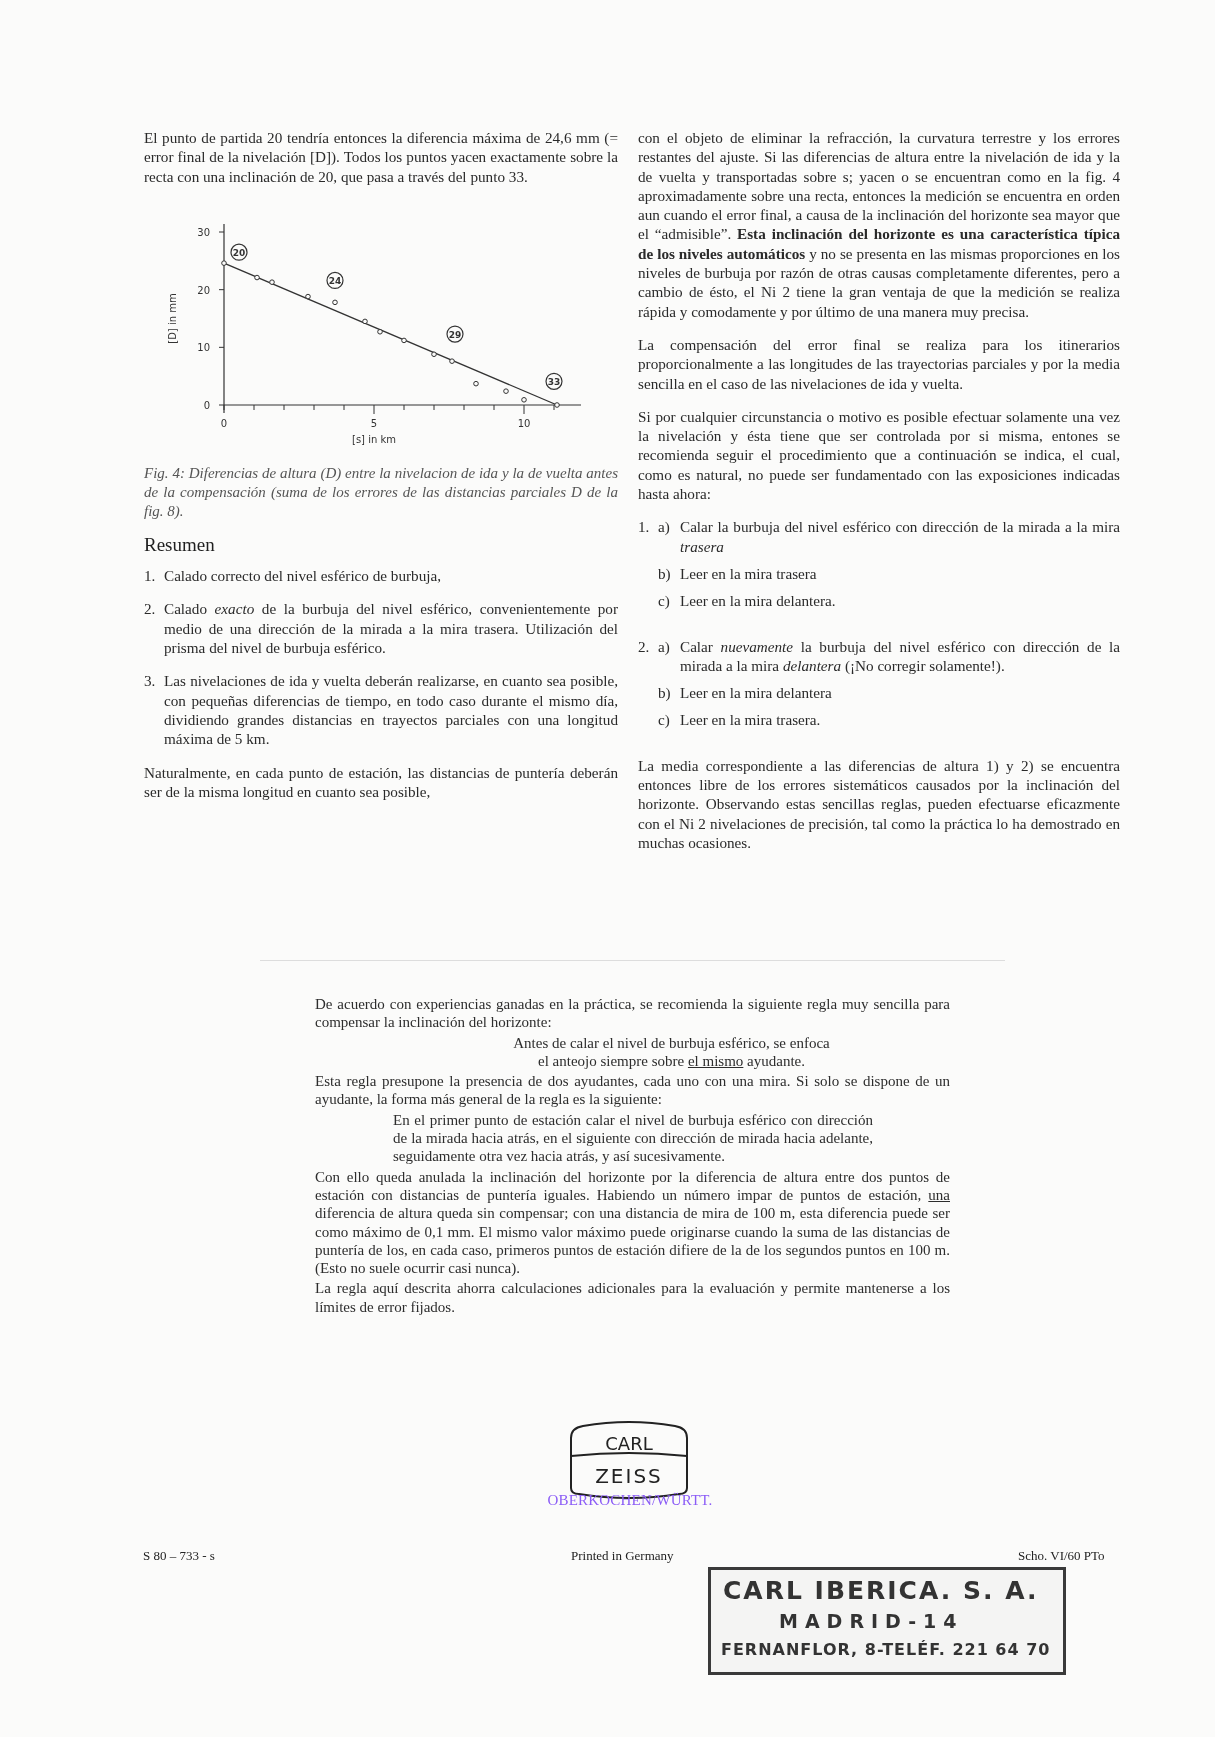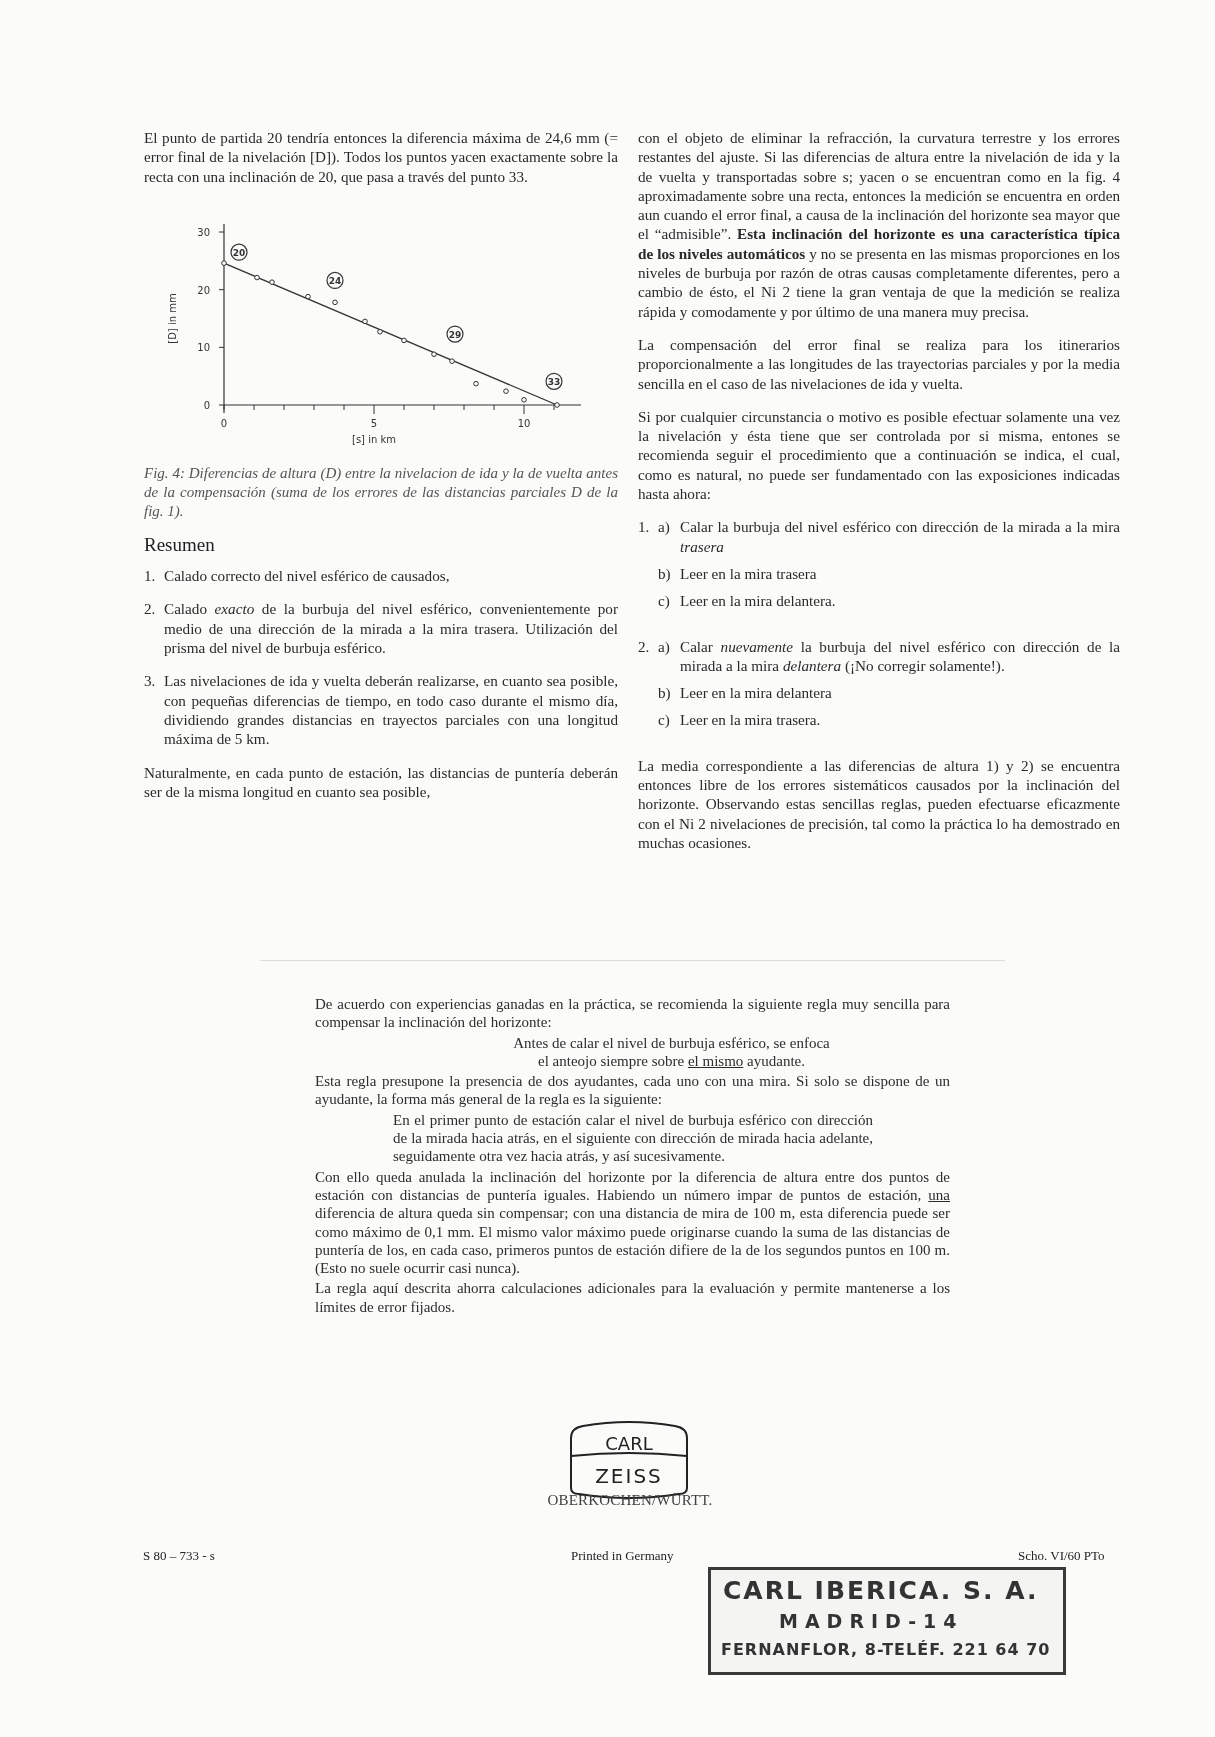--- a/index.html
+++ b/index.html
@@ -23,21 +23,21 @@
   .sub-b { flex:1; text-align: justify; }
   .chart-wrap { width: 440px; height: 260px; margin: 6px 0 4px 0; position: relative; }
   .chart-wrap svg { display:block; }
   .chart-wrap text { font-family: "DejaVu Sans", sans-serif; fill: #333; }
   .box { position: absolute; left: 260px; top: 960px; width: 745px; border-top: 1px solid #ddd; }
   .box-inner { position: absolute; left: 315px; top: 995px; width: 635px; font-size: 15px; line-height: 18.3px; text-align: justify; color:#2d2d2d; }
   .box-inner p { margin: 0 0 2px 0; }
   .indent { margin-left: 78px !important; text-align: center; }
   .underline { text-decoration: underline; }
   .logo { position: absolute; left: 565px; top: 1420px; width: 128px; height: 80px; }
-  .logo-city { position: absolute; left: 500px; top: 1492px; width: 260px; text-align: center; font-size: 15px; letter-spacing: 0.2px; color:#404040; }
+  .logo-city { position: absolute; left: 500px; top: 1492px; width: 260px; text-align: center; font-size: 15px; letter-spacing: 0.2px; color:#8b5cf6; }
   .footer { position: absolute; top: 1548px; font-size: 13px; color:#222; }
   .stamp { position: absolute; left: 708px; top: 1567px; width: 352px; height: 102px; border: 3px solid #3a3a3a; border-top-width: 3px; background: rgba(240,240,238,0.6); font-family: "DejaVu Sans", sans-serif; color:#333; }
   .stamp .s1 { position:absolute; left: 12px; top: 6px; font-size: 25px; font-weight: bold; letter-spacing: 2px; }
   .stamp .s2 { position:absolute; left: 60px; top: 40px; font-size: 19px; font-weight: bold; letter-spacing: 7px; margin-left: 8px; }
   .stamp .s3 { position:absolute; left: 10px; top: 70px; font-size: 16px; font-weight: bold; letter-spacing: 1px; }
 </style>
 </head>
 <body>
 
 <div class="col left">
@@ -107,27 +107,27 @@
           <g>
             <circle cx="410" cy="181.35666666666668" r="8" fill="none" stroke="#333" stroke-width="1.2"></circle>
             <text x="410" y="184.85666666666668" font-size="9" text-anchor="middle" font-weight="bold">33</text>
           </g>
         </g>
       <text id="xlabel" font-size="10" text-anchor="middle" x="230" y="243">[s] in km</text>
       <text id="ylabel" font-size="10" text-anchor="middle" x="32" y="118.5" transform="rotate(-90 32 118.5)">[D] in mm</text>
     </svg>
   </div>
 
-  <p class="caption">Fig. 4: Diferencias de altura (D) entre la nivelacion de ida y la de vuelta antes de la compensación (suma de los errores de las distancias parciales D de la fig. 1).</p>
+  <p class="caption">Fig. 4: Diferencias de altura (D) entre la nivelacion de ida y la de vuelta antes de la compensación (suma de los errores de las distancias parciales D de la fig. 8).</p>
 
   <h2 class="heading">Resumen</h2>
 
   <div class="ol-item">
     <span class="ol-num">1.</span>
-    <span class="ol-body">Calado correcto del nivel esférico de causados,</span>
+    <span class="ol-body">Calado correcto del nivel esférico de burbuja,</span>
   </div>
   <div class="ol-item">
     <span class="ol-num">2.</span>
     <span class="ol-body"><span>Calado </span><em>exacto</em><span> de la burbuja del nivel esférico, convenientemente por medio de una dirección de la mirada a la mira trasera. Utilización del prisma del nivel de burbuja esférico.</span></span>
   </div>
   <div class="ol-item">
     <span class="ol-num">3.</span>
     <span class="ol-body">Las nivelaciones de ida y vuelta deberán realizarse, en cuanto sea posible, con pequeñas diferencias de tiempo, en todo caso durante el mismo día, dividiendo grandes distancias en trayectos parciales con una longitud máxima de 5 km.</span>
   </div>
 

